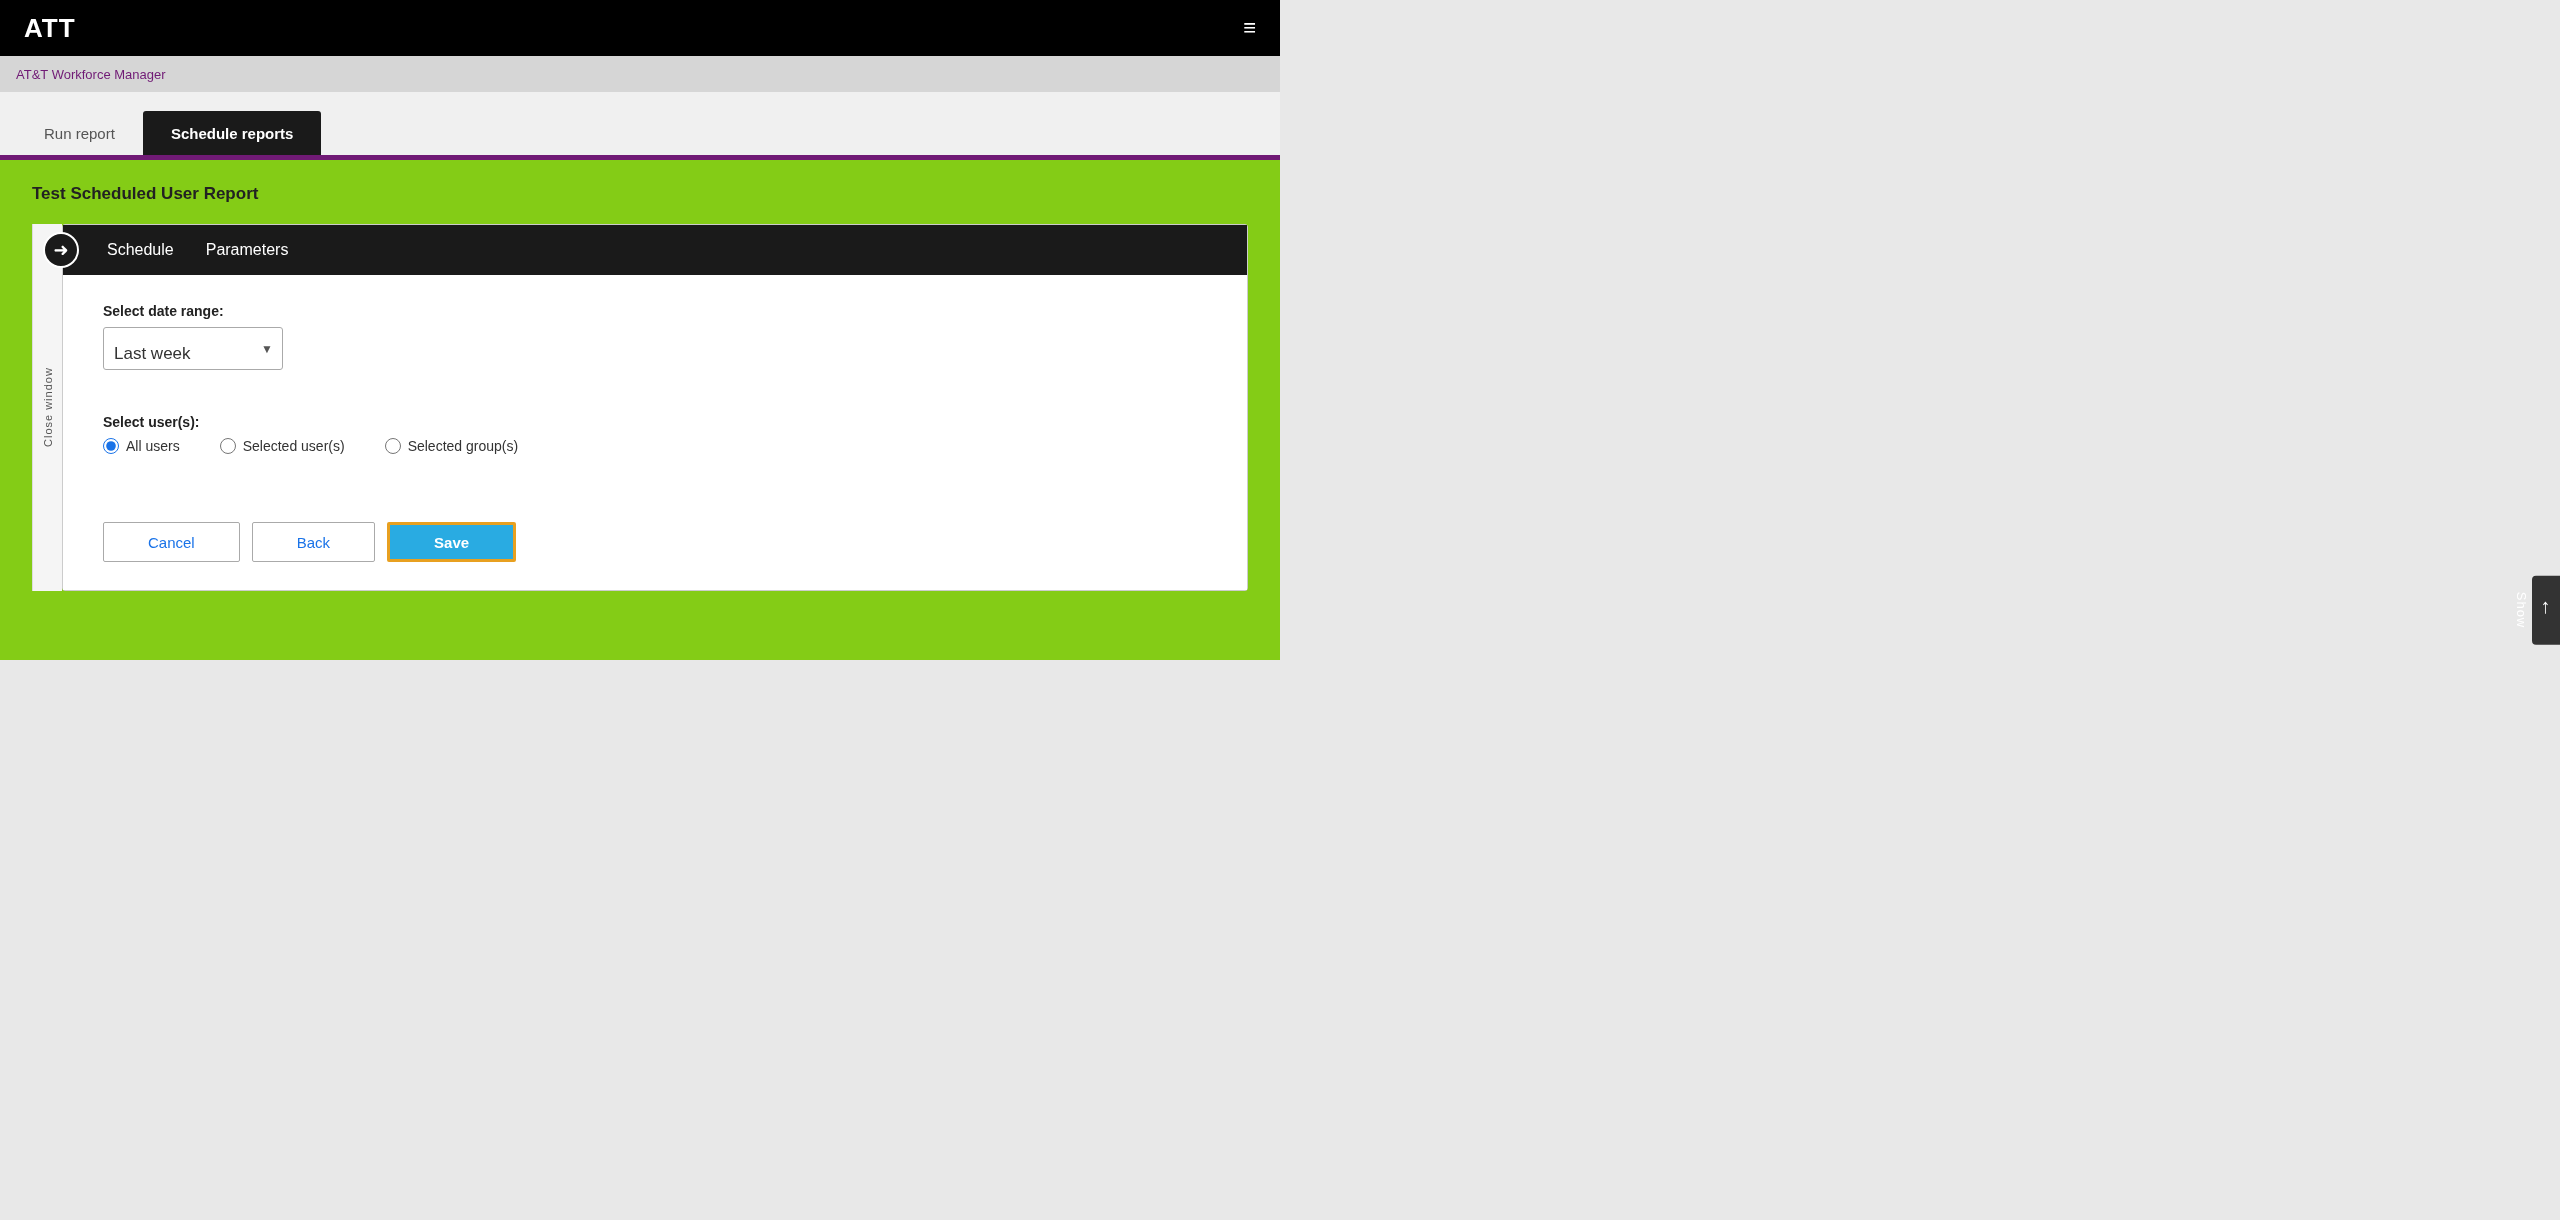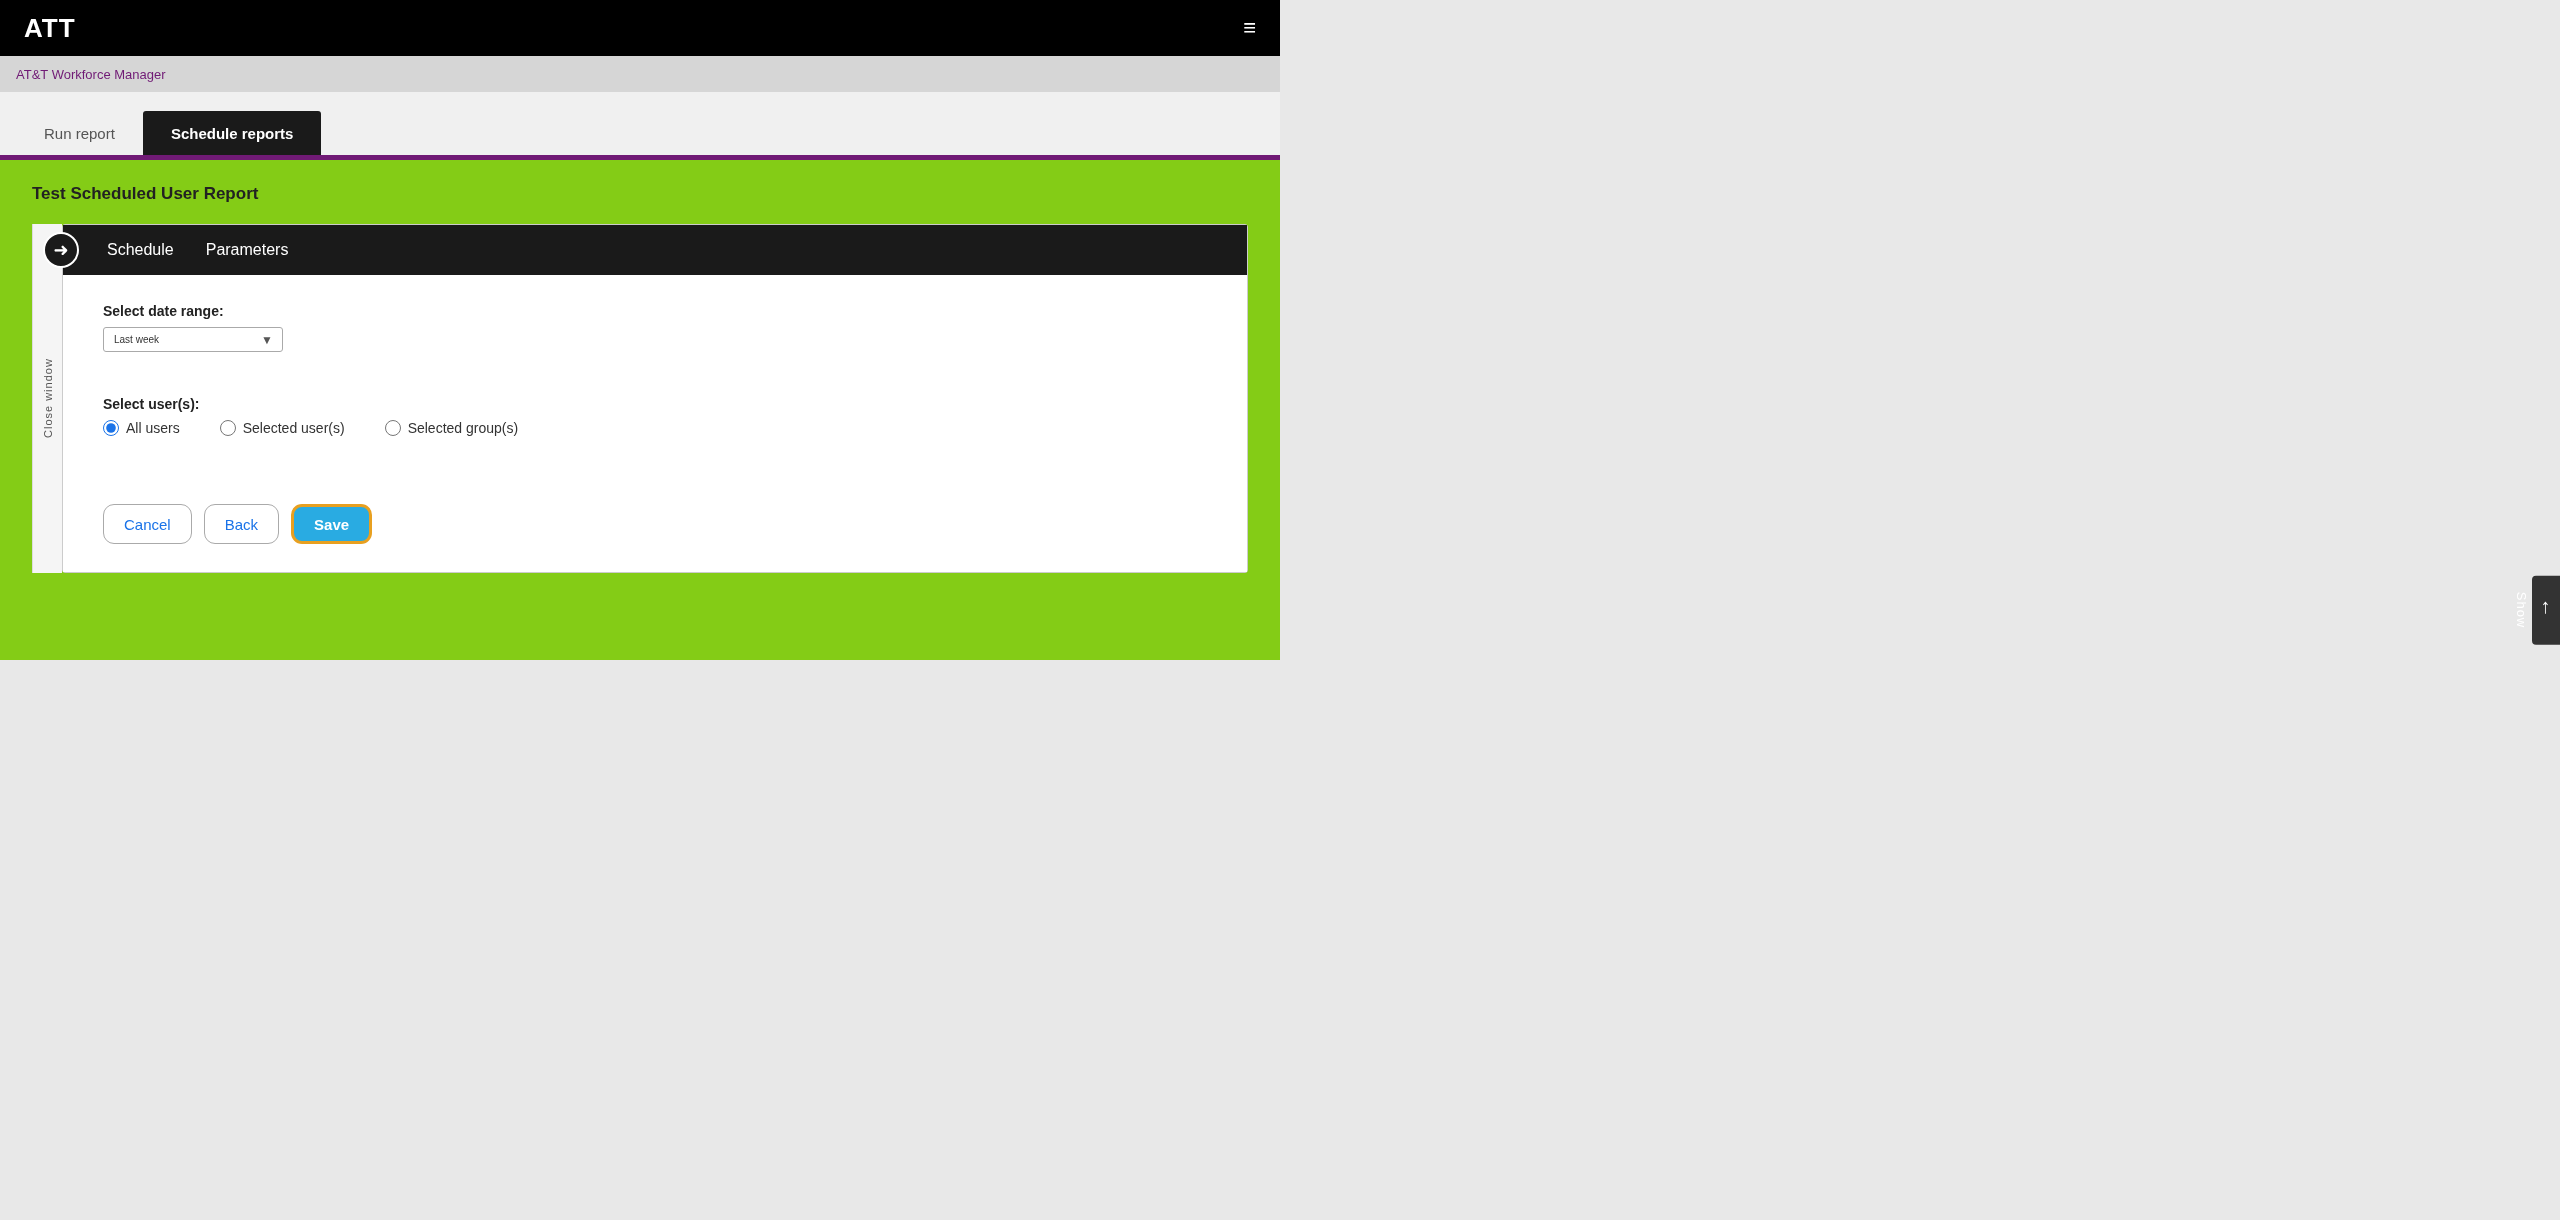--- a/index.html
+++ b/index.html
@@ -177,22 +177,22 @@
     .select-wrapper {
       position: relative;
       display: inline-block;
     }
     .select-wrapper select {
       appearance: none;
       -webkit-appearance: none;
       background: #fff;
       border: 1px solid #aaa;
       border-radius: 3px;
-      padding: 6px 32px 6px 10px;
-      font-size: 10px;
+      padding: 16px 32px 6px 10px;
+      font-size: 17px;
       color: #333;
       cursor: pointer;
       width: 180px;
       outline: none;
     }
     .select-wrapper .chevron {
       position: absolute;
       right: 10px;
       top: 50%;
       transform: translateY(-50%);
@@ -226,22 +226,22 @@
     
     .action-row {
       display: flex;
       gap: 12px;
       margin-top: 24px;
       padding-left: 0;
     }
 
     .btn {
       height: 40px;
-      padding: 0 20px;
-      border-radius: 11px;
+      padding: 0 44px;
+      border-radius: 2px;
       font-size: 15px;
       cursor: pointer;
       border: 1px solid #aaa;
       background: #fff;
       color: #1a73e8;
     }
 
     .btn-save {
       background: #29abe2;
       color: #fff;

